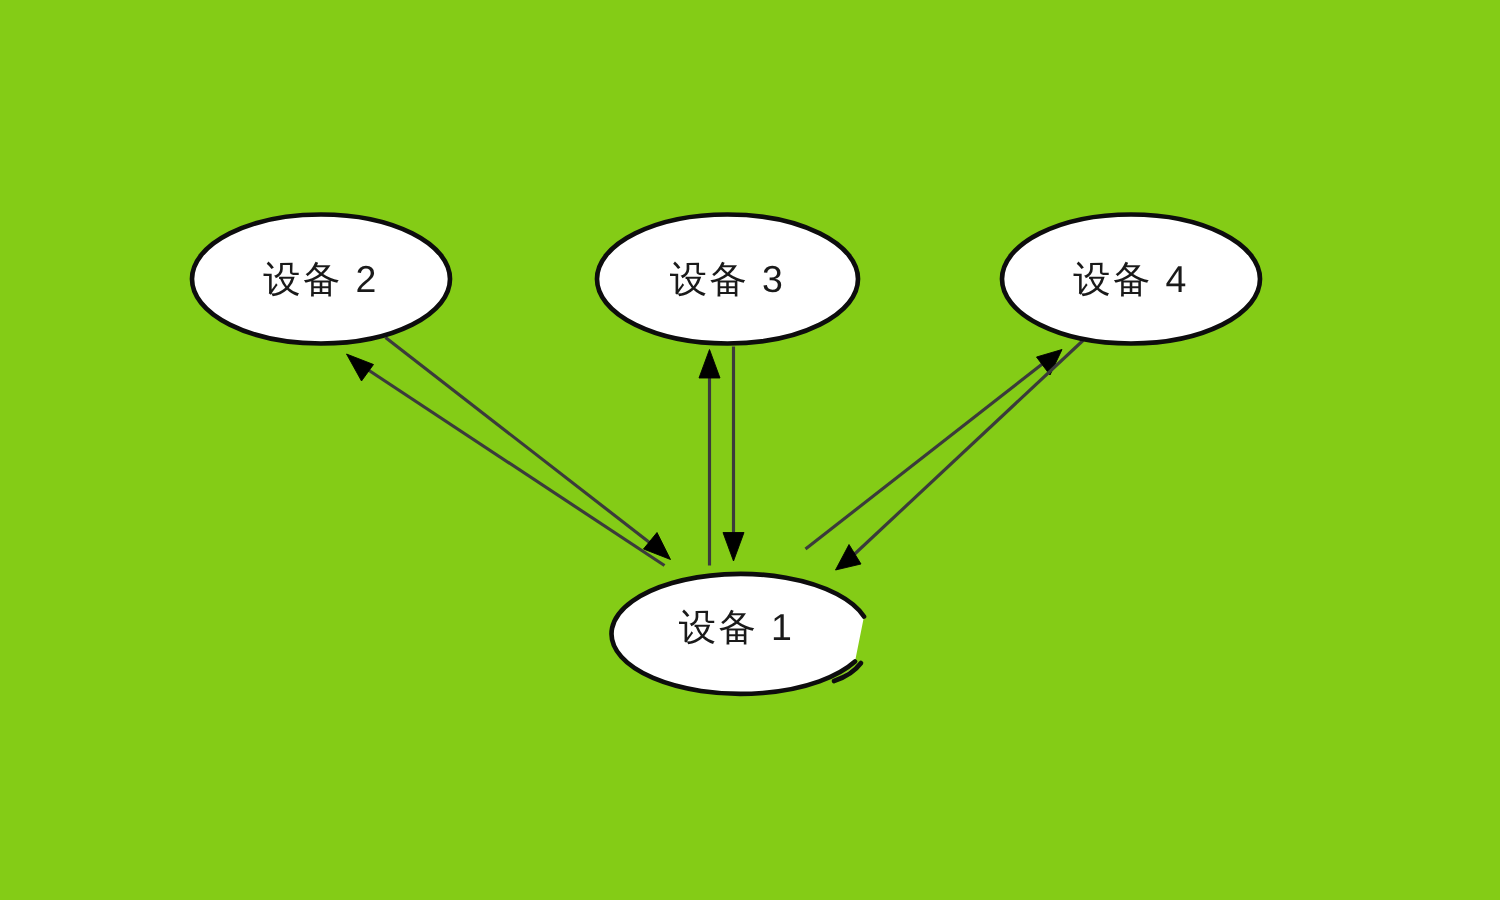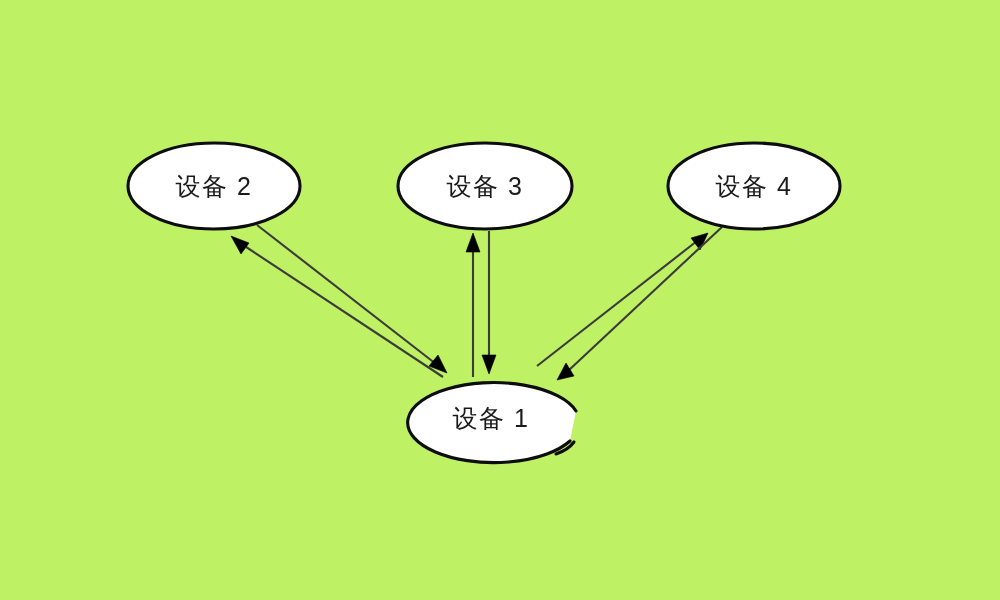--- a/index.html
+++ b/index.html
@@ -12,21 +12,21 @@
     width: 1000px;
     height: 600px;
     font-family: "Liberation Sans", "DejaVu Sans", sans-serif;
     overflow: hidden;
     position: relative;
   }
   #canvas-root {
     position: relative;
     width: 1000px;
     height: 600px;
-    background: #bef264;
+    background: #84cc16;
   }
   #diagram-svg {
     position: absolute;
     left: 0;
     top: 0;
     width: 1000px;
     height: 600px;
     display: block;
   }
   .node-ellipse {

